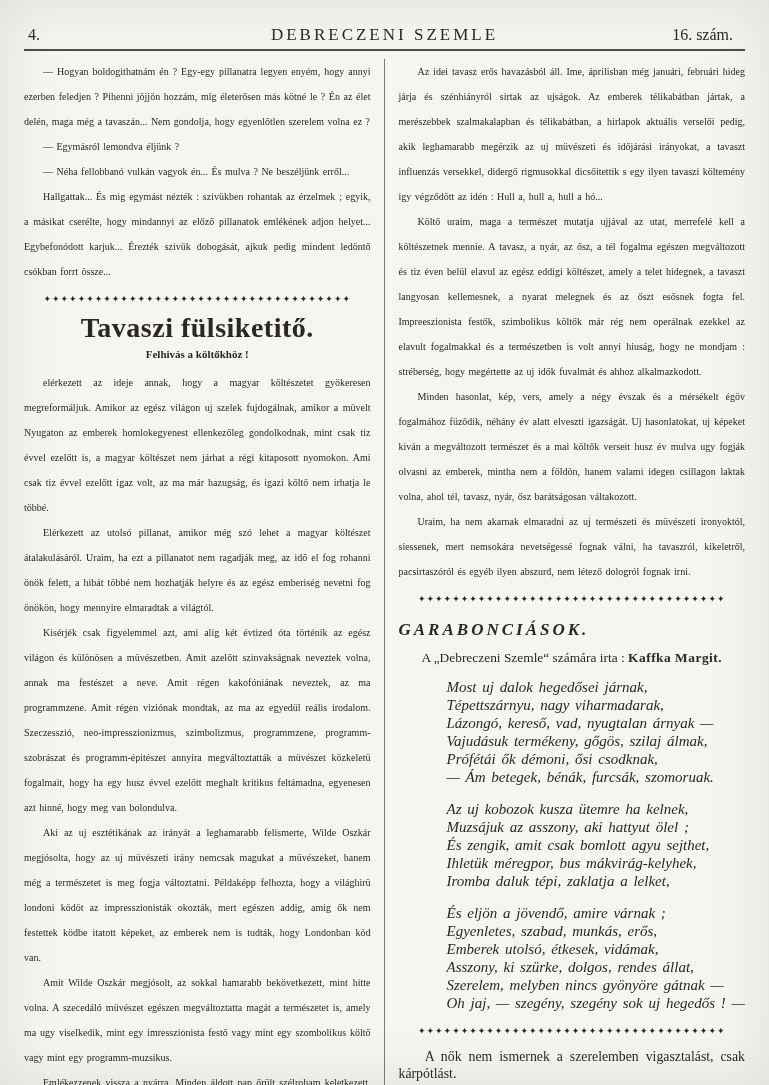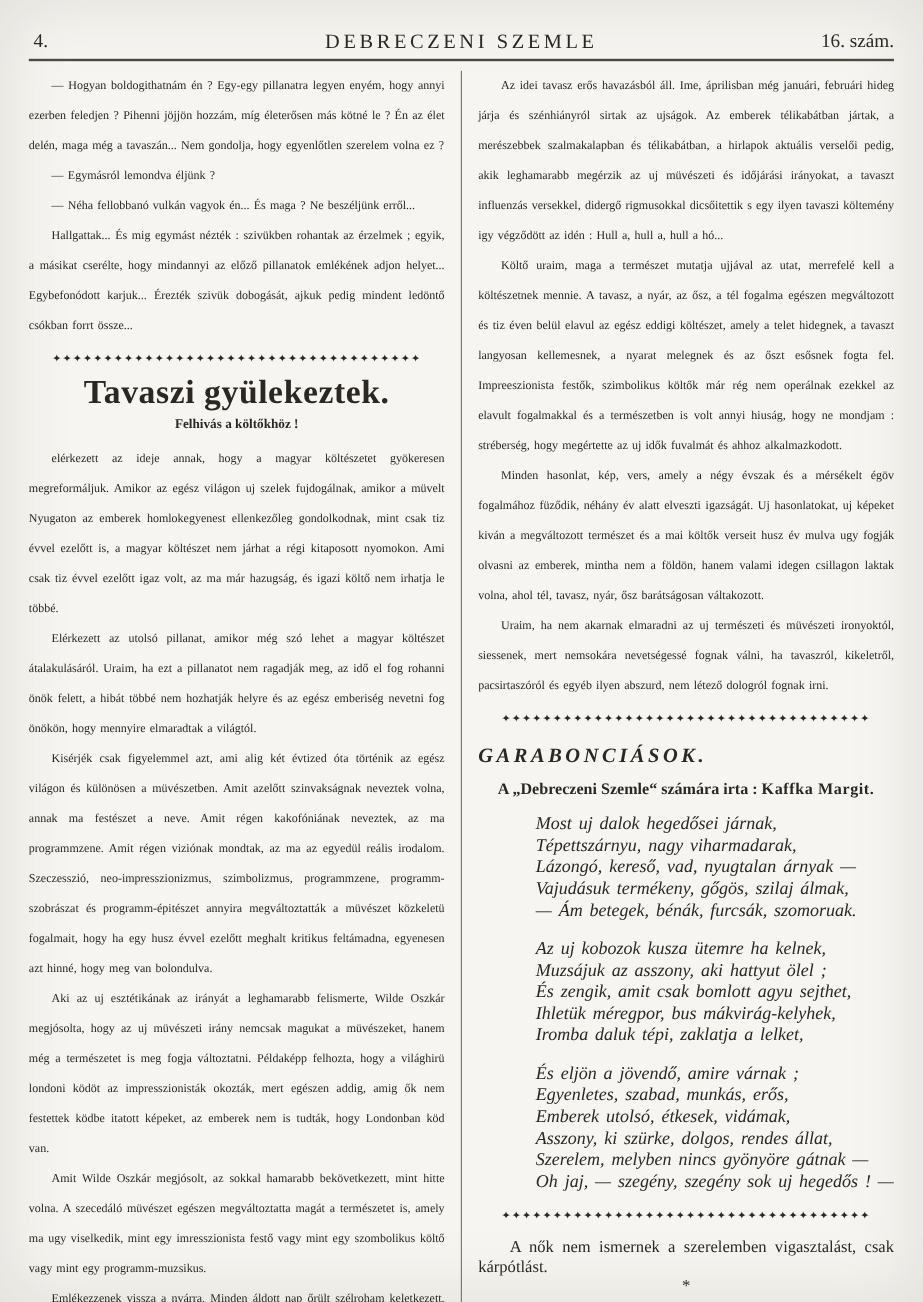--- a/index.html
+++ b/index.html
@@ -17,21 +17,21 @@
     position:relative;
     margin:0 24px;
     padding-top:16px;
     height:30px;
   }
   .page-num{position:absolute;left:4px;bottom:2px;font-size:16px;}
   .masthead{
     position:absolute;left:0;right:0;bottom:1px;
     text-align:center;font-size:17px;letter-spacing:3px;
   }
-  .issue{position:absolute;right:0;bottom:2px;font-size:16px;}
+  .issue{position:absolute;right:12px;bottom:2px;font-size:16px;}
   .header-rule{
     margin:3px 24px 0 24px;
     border-bottom:2px solid #4d4a43;
   }
   
   .columns{
     display:flex;
     margin:0 24px;
     padding-top:8px;
   }
@@ -73,21 +73,20 @@
   .poem-title{
     font-style:italic;
     font-size:17px;
     letter-spacing:3px;
     margin:16px 0 10px 0;
   }
   .poem-byline{
     text-align:center;
     font-size:13.4px;
     margin:0 0 12px 0;
-    font-weight:bold;
   }
   .poem-byline b{letter-spacing:.5px;}
   .stanza{margin:0 0 14px 48px;}
   .poem-line{
     font-style:italic;
     font-size:15px;
     line-height:18px;
     word-spacing:2px;
   }
   
@@ -117,26 +116,26 @@
     <span class="masthead">DEBRECZENI SZEMLE</span>
     <span class="issue">16. szám.</span>
   </div>
   <div class="header-rule"></div>
 
   <div class="columns">
 
     <div class="col col-left">
       <p class="para">— Hogyan boldogithatnám én ? Egy-egy pillanatra legyen enyém, hogy annyi ezerben feledjen ? Pihenni jöjjön hozzám, míg életerősen más kötné le ? Én az élet delén, maga még a tavaszán... Nem gondolja, hogy egyenlőtlen szerelem volna ez ?</p>
       <p class="para">— Egymásról lemondva éljünk ?</p>
-      <p class="para">— Néha fellobbanó vulkán vagyok én... És maga ? Ne beszéljünk erről...</p>
+      <p class="para">— Néha fellobbanó vulkán vagyok én... És mulva ? Ne beszéljünk erről...</p>
       <p class="para">Hallgattak... És mig egymást nézték : szivükben rohantak az érzelmek ; egyik, a másikat cserélte, hogy mindannyi az előző pillanatok emlékének adjon helyet... Egybefonódott karjuk... Érezték szivük dobogását, ajkuk pedig mindent ledöntő csókban forrt össze...</p>
 
       <div class="divider">✦✦✦✦✦✦✦✦✦✦✦✦✦✦✦✦✦✦✦✦✦✦✦✦✦✦✦✦✦✦✦✦✦✦✦✦</div>
 
-      <h1 class="article-title">Tavaszi gyülekeztek.</h1>
+      <h1 class="article-title">Tavaszi fülsiketitő.</h1>
       <h2 class="article-subtitle">Felhivás a költőkhöz !</h2>
 
       <p class="para">elérkezett az ideje annak, hogy a magyar költészetet gyökeresen megreformáljuk. Amikor az egész világon uj szelek fujdogálnak, amikor a müvelt Nyugaton az emberek homlokegyenest ellenkezőleg gondolkodnak, mint csak tiz évvel ezelőtt is, a magyar költészet nem járhat a régi kitaposott nyomokon. Ami csak tiz évvel ezelőtt igaz volt, az ma már hazugság, és igazi költő nem irhatja le többé.</p>
       <p class="para">Elérkezett az utolsó pillanat, amikor még szó lehet a magyar költészet átalakulásáról. Uraim, ha ezt a pillanatot nem ragadják meg, az idő el fog rohanni önök felett, a hibát többé nem hozhatják helyre és az egész emberiség nevetni fog önökön, hogy mennyire elmaradtak a világtól.</p>
       <p class="para">Kisérjék csak figyelemmel azt, ami alig két évtized óta történik az egész világon és különösen a müvészetben. Amit azelőtt szinvakságnak neveztek volna, annak ma festészet a neve. Amit régen kakofóniának neveztek, az ma programmzene. Amit régen viziónak mondtak, az ma az egyedül reális irodalom. Szeczesszió, neo-impresszionizmus, szimbolizmus, programmzene, programm-szobrászat és programm-épitészet annyira megváltoztatták a müvészet közkeletü fogalmait, hogy ha egy husz évvel ezelőtt meghalt kritikus feltámadna, egyenesen azt hinné, hogy meg van bolondulva.</p>
       <p class="para">Aki az uj esztétikának az irányát a leghamarabb felismerte, Wilde Oszkár megjósolta, hogy az uj müvészeti irány nemcsak magukat a müvészeket, hanem még a természetet is meg fogja változtatni. Példaképp felhozta, hogy a világhirü londoni ködöt az impresszionisták okozták, mert egészen addig, amig ők nem festettek ködbe itatott képeket, az emberek nem is tudták, hogy Londonban köd van.</p>
       <p class="para">Amit Wilde Oszkár megjósolt, az sokkal hamarabb bekövetkezett, mint hitte volna. A szecedáló müvészet egészen megváltoztatta magát a természetet is, amely ma ugy viselkedik, mint egy imresszionista festő vagy mint egy szombolikus költő vagy mint egy programm-muzsikus.</p>
       <p class="para">Emlékezzenek vissza a nyárra. Minden áldott nap őrült szélroham keletkezett, tintafekete felhők gyülekeztek az égre, fagyos, metsző szél süvitett végig és fülsiketitő zenebonával megindult a három-négy napig tartó vihareső. Az elmult nyár beille't egy veszedelmes, komor ősznek, amely azonkivül még állandó villámaival is rettegésben tartotta az embereket.</p>
     </div>
 
@@ -149,20 +148,21 @@
       <div class="divider">✦✦✦✦✦✦✦✦✦✦✦✦✦✦✦✦✦✦✦✦✦✦✦✦✦✦✦✦✦✦✦✦✦✦✦✦</div>
 
       <h2 class="poem-title">GARABONCIÁSOK.</h2>
       <p class="poem-byline"><span>A „Debreczeni Szemle“ számára irta : </span><b>Kaffka Margit.</b></p>
 
       <div class="stanza">
         <div class="poem-line">Most uj dalok hegedősei járnak,</div>
         <div class="poem-line">Tépettszárnyu, nagy viharmadarak,</div>
         <div class="poem-line">Lázongó, kereső, vad, nyugtalan árnyak —</div>
         <div class="poem-line">Vajudásuk termékeny, gőgös, szilaj álmak,</div>
+        <div class="poem-line">Prófétái ők démoni, ősi csodknak,</div>
         <div class="poem-line">— Ám betegek, bénák, furcsák, szomoruak.</div>
       </div>
       <div class="stanza">
         <div class="poem-line">Az uj kobozok kusza ütemre ha kelnek,</div>
         <div class="poem-line">Muzsájuk az asszony, aki hattyut ölel ;</div>
         <div class="poem-line">És zengik, amit csak bomlott agyu sejthet,</div>
         <div class="poem-line">Ihletük méregpor, bus mákvirág-kelyhek,</div>
         <div class="poem-line">Iromba daluk tépi, zaklatja a lelket,</div>
       </div>
       <div class="stanza">

